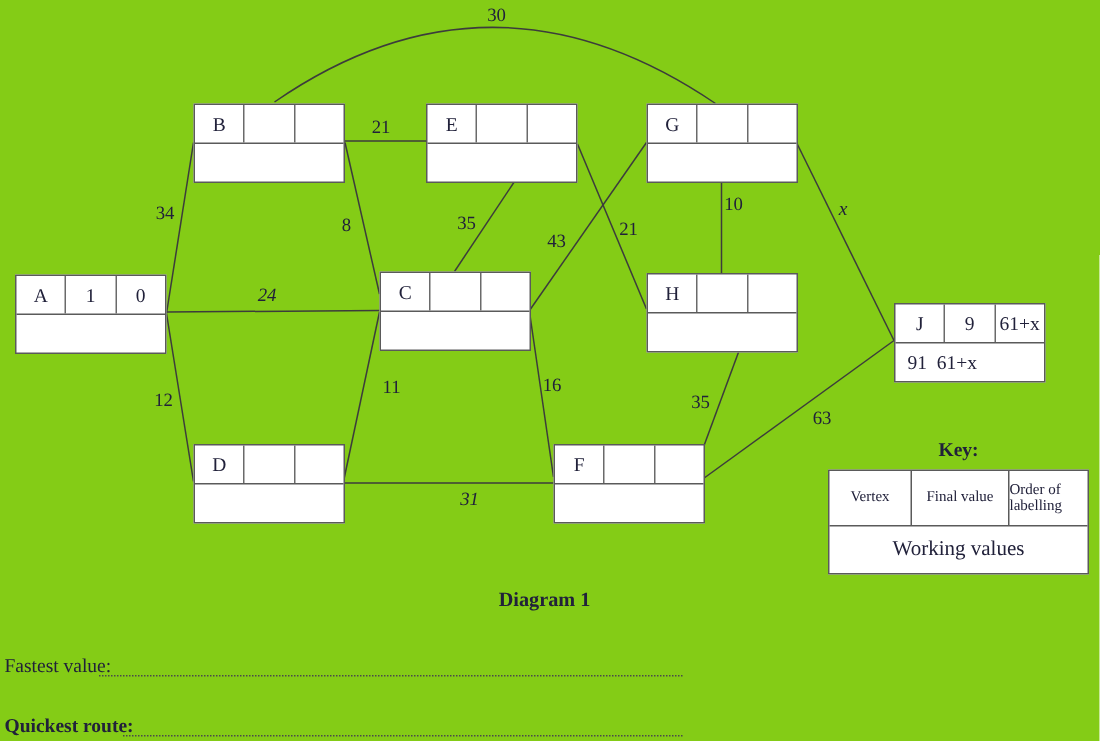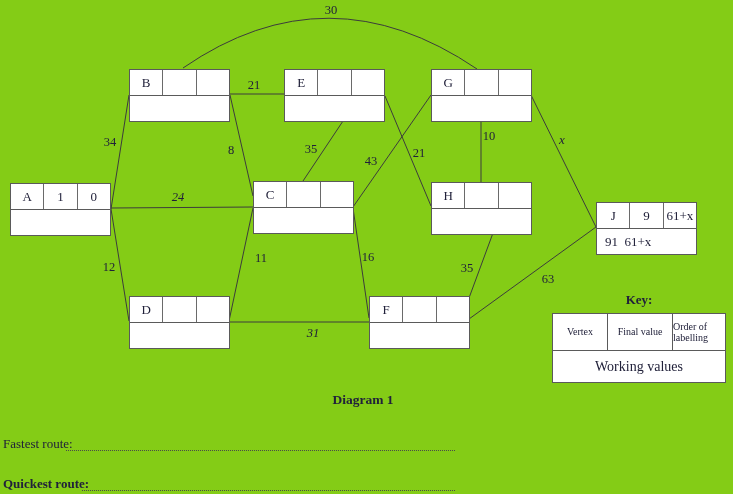--- a/index.html
+++ b/index.html
@@ -183,19 +183,19 @@
   <span class="key-title" style="left:639px;top:300px;">Key:</span>
   <div class="keytable">
     <div class="keyrow">
       <div class="keycell kc1">Vertex</div>
       <div class="keycell kc3">Final value</div>
       <div class="keycell kc2">Order of labelling</div>
     </div>
     <div class="keyworking">Working values</div>
   </div>
 
-  <span class="answer-label" style="left:3px;top:436px;">Fastest route:</span>
+  <span class="answer-label" style="left:3px;top:436px;">Fastest value:</span>
   <div class="answer-line" style="left:66px;top:442px;width:389px;"></div>
 
   <span class="answer-label" style="left:3px;top:476px;font-weight:bold;">Quickest route:</span>
   <div class="answer-line" style="left:82px;top:482px;width:373px;"></div>
 
 </div>
 
 </body></html>

